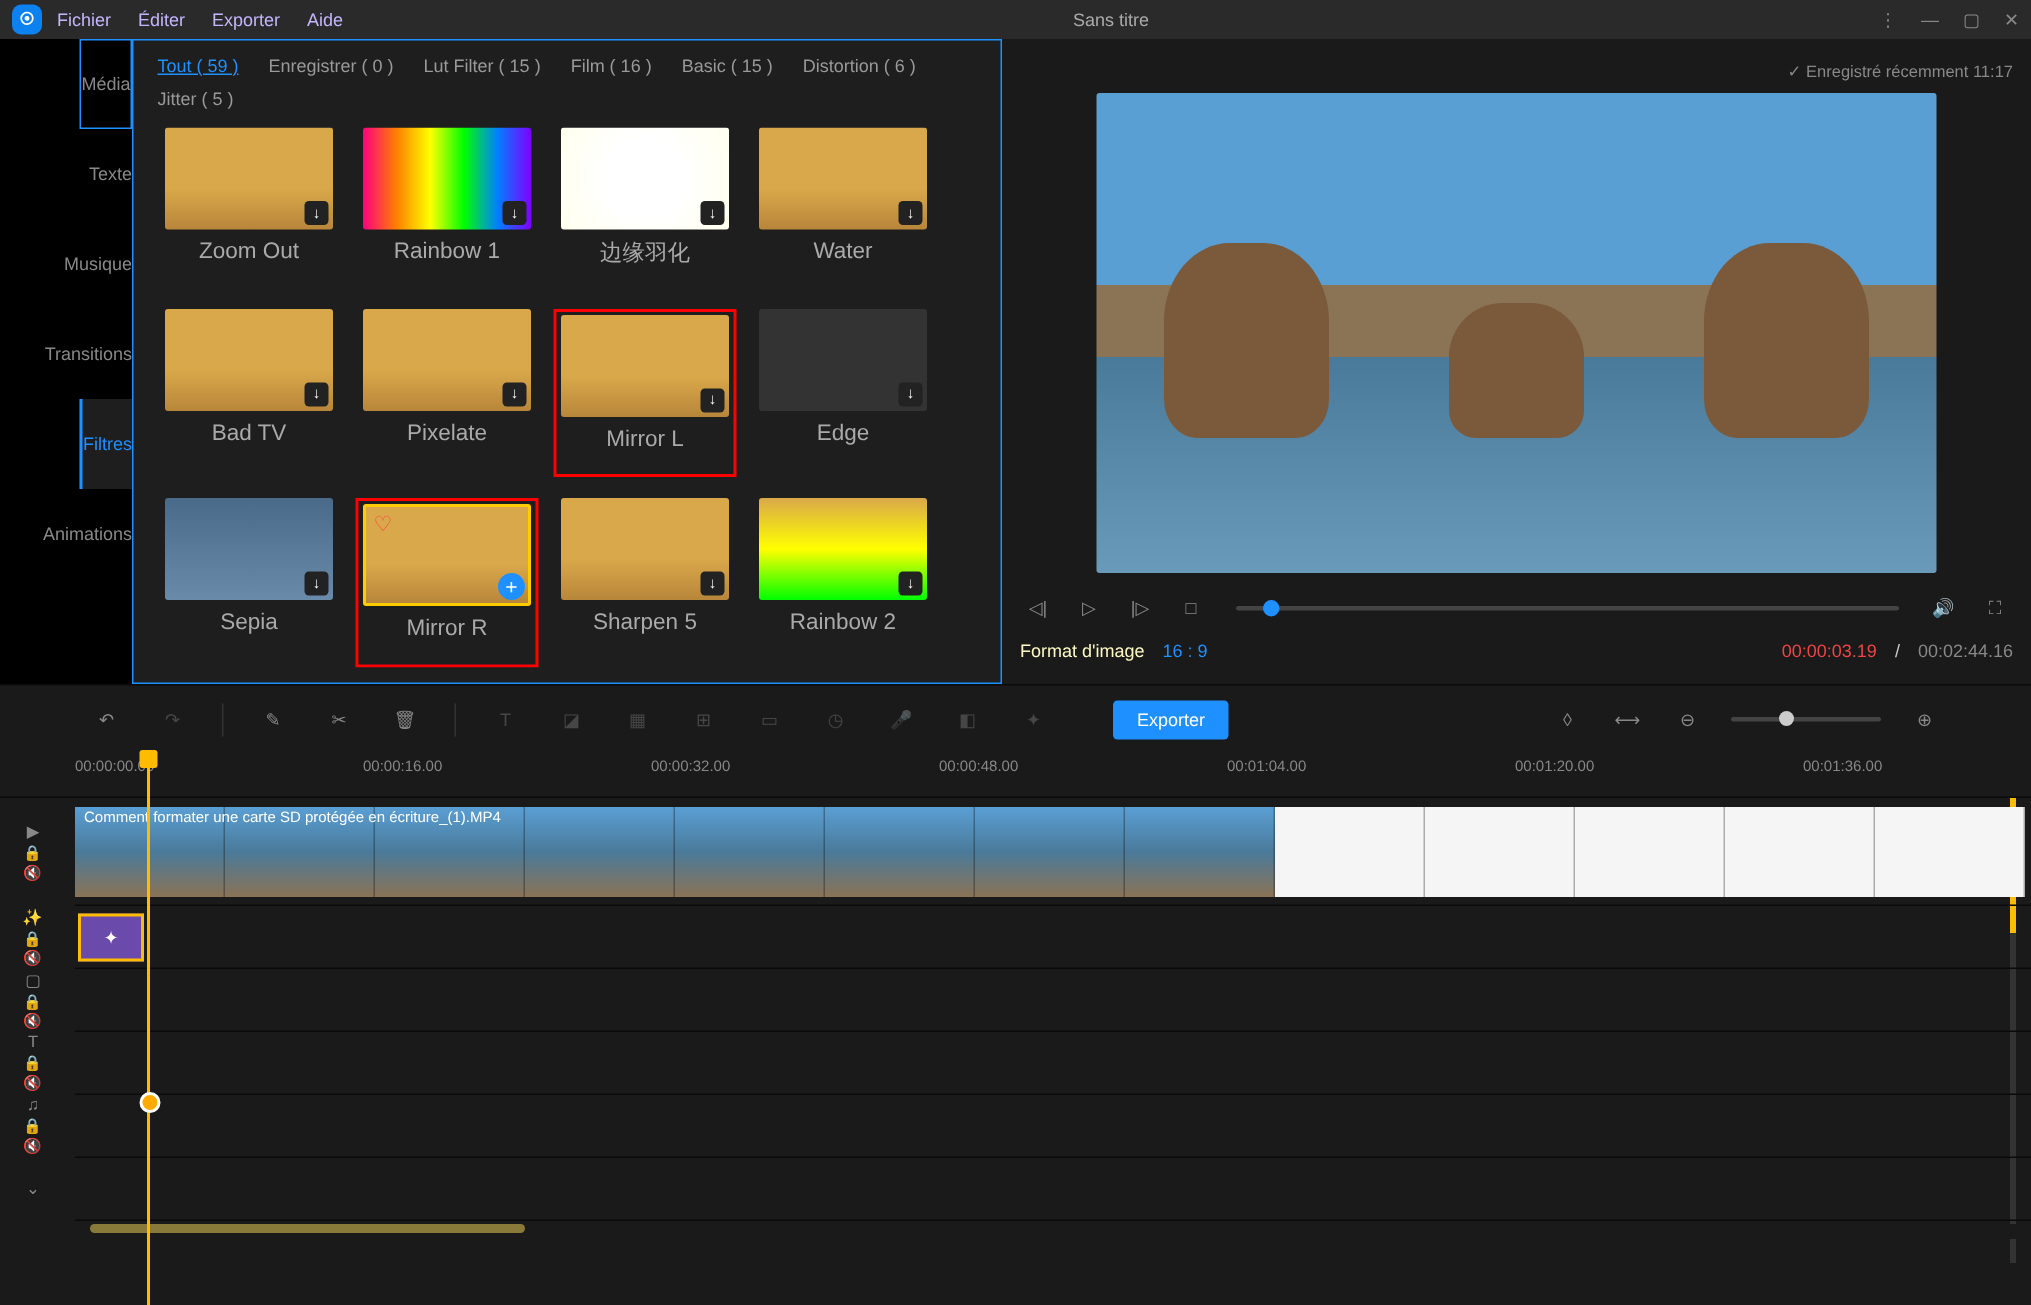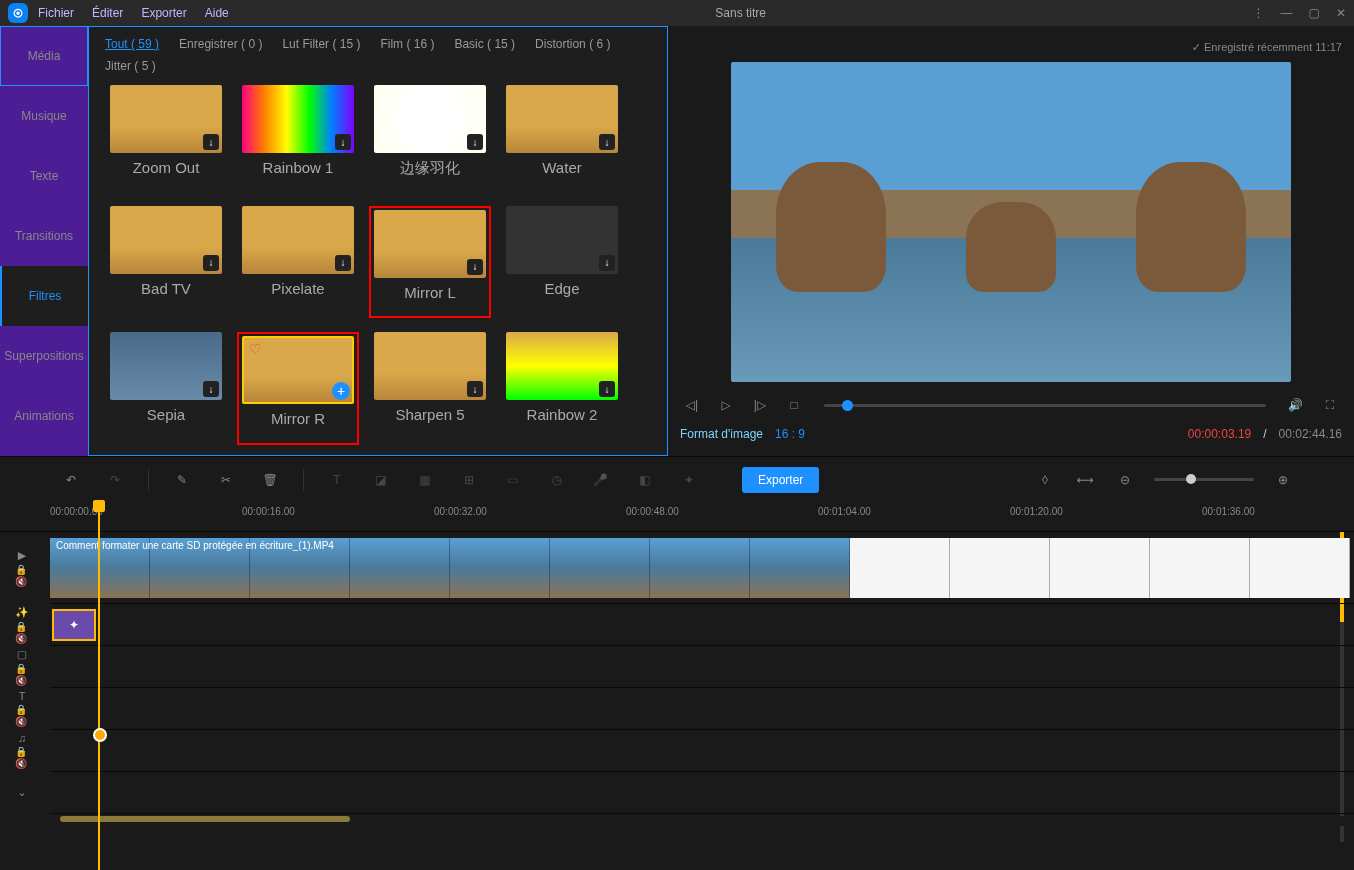--- a/index.html
+++ b/index.html
@@ -10,21 +10,21 @@
 .app-icon { width: 20px; height: 20px; background: #0b82f0; border-radius: 6px; margin-right: 10px; display:flex;align-items:center;justify-content:center;color:#fff;font-size:10px;font-weight:bold;}
 .menu { display: flex; gap: 18px; color: #c4b5fd; }
 .menu span { cursor: pointer; }
 .title-center { flex: 1; text-align: center; color: #aaa; }
 .win-controls { display: flex; gap: 16px; align-items: center; color: #888; }
 
 
 .content { display: flex; height: 430px; }
 
 
-.left-tabs { width: 88px; background: #4c1d95; display: flex; flex-direction: column; }
+.left-tabs { width: 88px; background: #000000; display: flex; flex-direction: column; align-items: flex-end; }
 .left-tab { height: 60px; display: flex; align-items: center; justify-content: center; color: #888; cursor: pointer; }
 .left-tab.active { color: #1e90ff; border-left: 2px solid #1e90ff; background: #1e1e1e;}
 .left-tab.highlighted-box { border:1px solid #1e90ff;}
 
 
 .filter-panel { flex: 0 0 580px; background: #1e1e1e; border: 1px solid #1e90ff; padding: 10px 16px; display:flex;flex-direction:column;}
 .filter-cats { display: flex; flex-wrap: wrap; gap: 20px; row-gap: 8px; margin-bottom: 12px; }
 .filter-cat { color: #999; cursor: pointer; }
 .filter-cat.active { color: #1e90ff; text-decoration: underline; }
 .filter-grid { display: grid; grid-template-columns: repeat(4, 122px); gap: 14px 10px; overflow-y:auto;flex:1;position:relative;}
@@ -46,21 +46,21 @@
 .preview-panel { flex: 1; background: #1a1a1a; padding: 15px 12px; display: flex; flex-direction: column; position:relative;}
 .saved-status { text-align: right; color: #888; font-size: 11px; margin-bottom:4px;}
 .preview-area { flex: 1; background: #1a1a1a; min-height: 320px; display:flex;align-items:center;justify-content:center;}
 .preview-img { width: 560px; height: 320px; background: linear-gradient(180deg,#5a9fd4 0%,#5a9fd4 40%,#8b7355 40%,#8b7355 55%,#4a7a9a 55%,#6a9aba 100%); position:relative;border-radius:2px;overflow:hidden;}
 .rock { position: absolute; bottom: 28%; background: #7a5a3a; border-radius: 40% 40% 20% 20%; }
 .player-bar { display: flex; align-items: center; gap: 10px; margin-top: 8px; }
 .play-btn { width: 24px; height: 24px; display:flex;align-items:center;justify-content:center;color:#888;cursor:pointer;}
 .progress { flex: 1; height: 3px; background: #444; border-radius: 2px; position: relative;margin:0 8px;}
 .progress-dot { position: absolute; left: 18px; top: -4px; width: 11px; height: 11px; background: #1e90ff; border-radius: 50%; }
 .format-row { display: flex; gap: 12px; margin-top: 10px; font-size: 12px; align-items: center;}
-.format-row .label { color: #7dd3fc; }
+.format-row .label { color: #fef9c3; }
 .format-row .ratio { color: #1e90ff; }
 .format-row .spacer { flex:1; }
 .time-cur { color: #ef4444; }
 .time-dur { color: #888; }
 
 
 .toolbar { height: 46px; background: #1a1a1a; display: flex; align-items: center; padding: 0 60px 0 60px; gap: 22px; border-top: 1px solid #0a0a0a;}
 .tool { width: 22px; height: 22px; color: #888; display:flex;align-items:center;justify-content:center;cursor:pointer;}
 .tool.disabled { opacity: 0.4; }
 .sep { width: 1px; height: 22px; background: #333; }
@@ -108,25 +108,24 @@
     <span>—</span>
     <span>▢</span>
     <span>✕</span>
   </div>
 </div>
 
 <div class="content">
 
   <div class="left-tabs">
     <div class="left-tab highlighted-box">Média</div>
+    <div class="left-tab">Texte</div>
     <div class="left-tab">Musique</div>
-    <div class="left-tab">Texte</div>
     <div class="left-tab">Transitions</div>
     <div class="left-tab active">Filtres</div>
-    <div class="left-tab">Superpositions</div>
     <div class="left-tab">Animations</div>
   </div>
 
   <div class="filter-panel">
     <div class="filter-cats">
       <span class="filter-cat active">Tout ( 59 )</span>
       <span class="filter-cat">Enregistrer ( 0 )</span>
       <span class="filter-cat">Lut Filter ( 15 )</span>
       <span class="filter-cat">Film ( 16 )</span>
       <span class="filter-cat">Basic ( 15 )</span>

